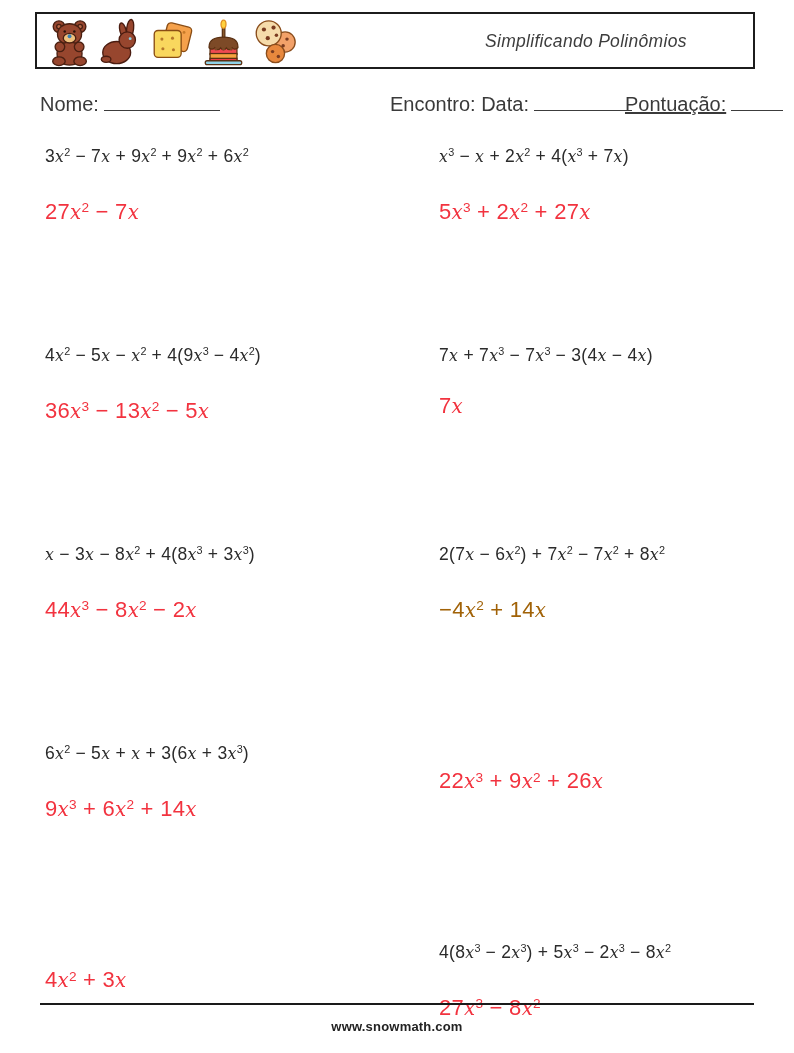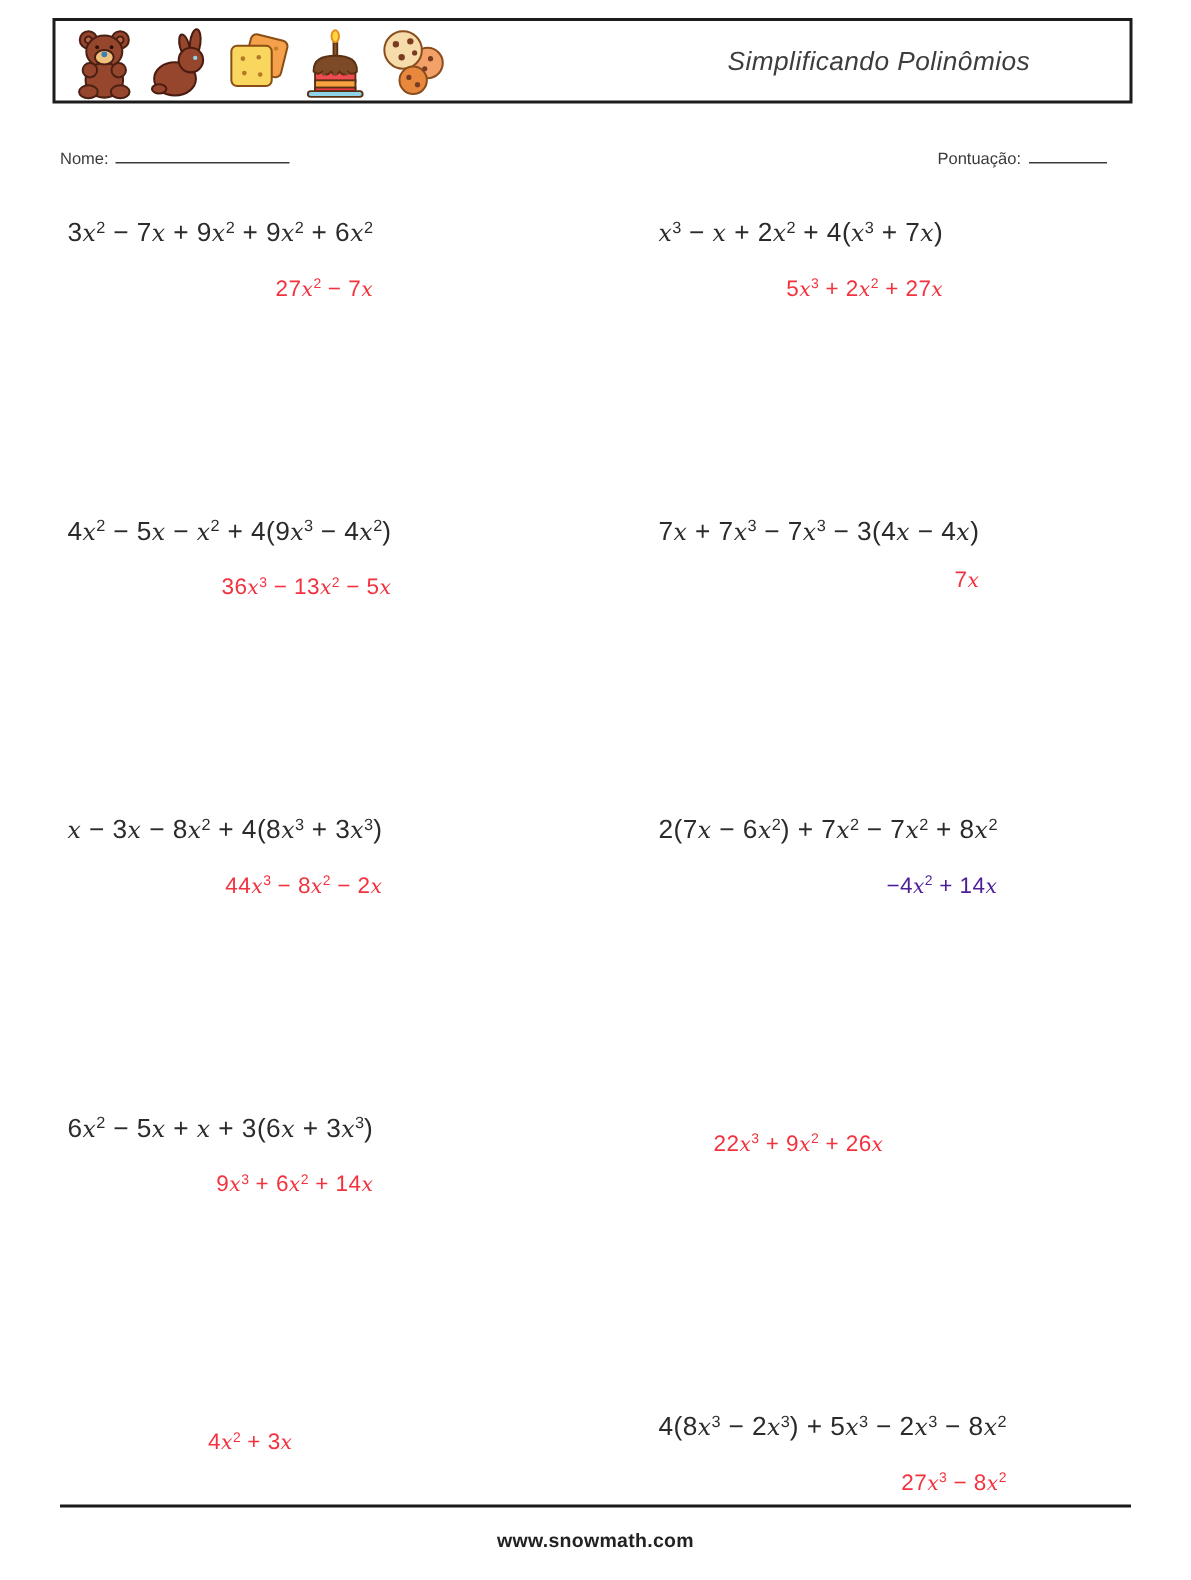--- a/index.html
+++ b/index.html
@@ -18,46 +18,46 @@
     position:absolute; left:10px; top:3px; height:50px;
     display:flex; align-items:center; gap:4px;
   }
   .icon-row svg { display:block; }
   .worksheet-title {
     position:absolute; left:448px; top:50%; transform:translateY(-50%);
     font-size:17.5px; color:#3d3d3d; white-space:nowrap; letter-spacing:0.3px;font-style:italic;
   }
 
   
-  .fields { position:absolute; left:0; top:93px; width:794px; height:24px; font-size:11px; color:#3a3a3a; }
+  .fields { position:absolute; left:0; top:93px; width:794px; height:24px; font-size:20px; color:#3a3a3a; }
   .field { position:absolute; white-space:nowrap; }
   .field-name  { left:40px; }
   .field-date  { left:390px; }
-  .field-score { left:625px; }
+  .field-score { left:625px;text-decoration:underline; }
   .blank-line {
     display:inline-block; border-bottom:1.6px solid #3c3c3c; height:15px;
     margin-left:5px; vertical-align:baseline;
   }
   .line-name  { width:116px; }
   .line-date  { width:98px; }
   .line-score { width:52px; }
 
   
   .problems {
     position:absolute; left:45px; top:140px; width:714px;
     display:grid; grid-template-columns:355px 1fr; grid-auto-rows:160px;gap:39px;
   }
   .problem { width:max-content; min-width:150px; }
   .expr {
     font-size:17.5px; color:#2b2b2b; letter-spacing:0.3px;
     line-height:22px; white-space:nowrap;
   }
   .ans {
-    font-size:15px; letter-spacing:0.3px; line-height:22px;
-    text-align:right; margin-top:10px; white-space:nowrap;
+    font-size:22px; letter-spacing:0.3px; line-height:22px;
+    margin-top:28px; white-space:nowrap;
   }
   .expr i, .ans i {
     font-family:"DejaVu Serif", serif; font-style:italic; font-size:0.9em;
   }
   .expr sup, .ans sup {
     font-size:0.62em; position:relative; top:0.12em; vertical-align:super; letter-spacing:0;
   }
 
   
   .footer-rule {
@@ -149,20 +149,21 @@
           <circle cx="28" cy="41" r="1.8"></circle>
       </g>
     </svg>
 
   </div>
   <div class="worksheet-title">Simplificando Polinômios</div>
 </div>
 
 <div class="fields">
   <span class="field field-name"><span>Nome:</span><span class="blank-line line-name"></span></span>
+  <span class="field field-date"><span>Encontro: Data:</span><span class="blank-line line-date"></span></span>
   <span class="field field-score"><span>Pontuação:</span><span class="blank-line line-score"></span></span>
 </div>
 
 <div class="problems" id="problems">
   <div class="problem">
     <div class="expr">3<i>x</i><sup>2</sup> − 7<i>x</i> + 9<i>x</i><sup>2</sup> + 9<i>x</i><sup>2</sup> + 6<i>x</i><sup>2</sup></div>
     <div class="ans" style="color: rgb(242, 51, 63);">27<i>x</i><sup>2</sup> − 7<i>x</i></div>
   </div>
 
   <div class="problem">
@@ -180,21 +181,21 @@
     <div class="ans" style="color: rgb(242, 51, 63);">7<i>x</i></div>
   </div>
 
   <div class="problem">
     <div class="expr"><i>x</i> − 3<i>x</i> − 8<i>x</i><sup>2</sup> + 4(8<i>x</i><sup>3</sup> + 3<i>x</i><sup>3</sup>)</div>
     <div class="ans" style="color: rgb(242, 51, 63);">44<i>x</i><sup>3</sup> − 8<i>x</i><sup>2</sup> − 2<i>x</i></div>
   </div>
 
   <div class="problem">
     <div class="expr">2(7<i>x</i> − 6<i>x</i><sup>2</sup>) + 7<i>x</i><sup>2</sup> − 7<i>x</i><sup>2</sup> + 8<i>x</i><sup>2</sup></div>
-    <div class="ans" style="color: #4c1d95;">−4<i>x</i><sup>2</sup> + 14<i>x</i></div>
+    <div class="ans" style="color: #a16207;">−4<i>x</i><sup>2</sup> + 14<i>x</i></div>
   </div>
 
   <div class="problem">
     <div class="expr">6<i>x</i><sup>2</sup> − 5<i>x</i> + <i>x</i> + 3(6<i>x</i> + 3<i>x</i><sup>3</sup>)</div>
     <div class="ans" style="color: rgb(242, 51, 63);">9<i>x</i><sup>3</sup> + 6<i>x</i><sup>2</sup> + 14<i>x</i></div>
   </div>
 
   <div class="problem">
     <div class="ans" style="color: rgb(242, 51, 63);">22<i>x</i><sup>3</sup> + 9<i>x</i><sup>2</sup> + 26<i>x</i></div>
   </div>

